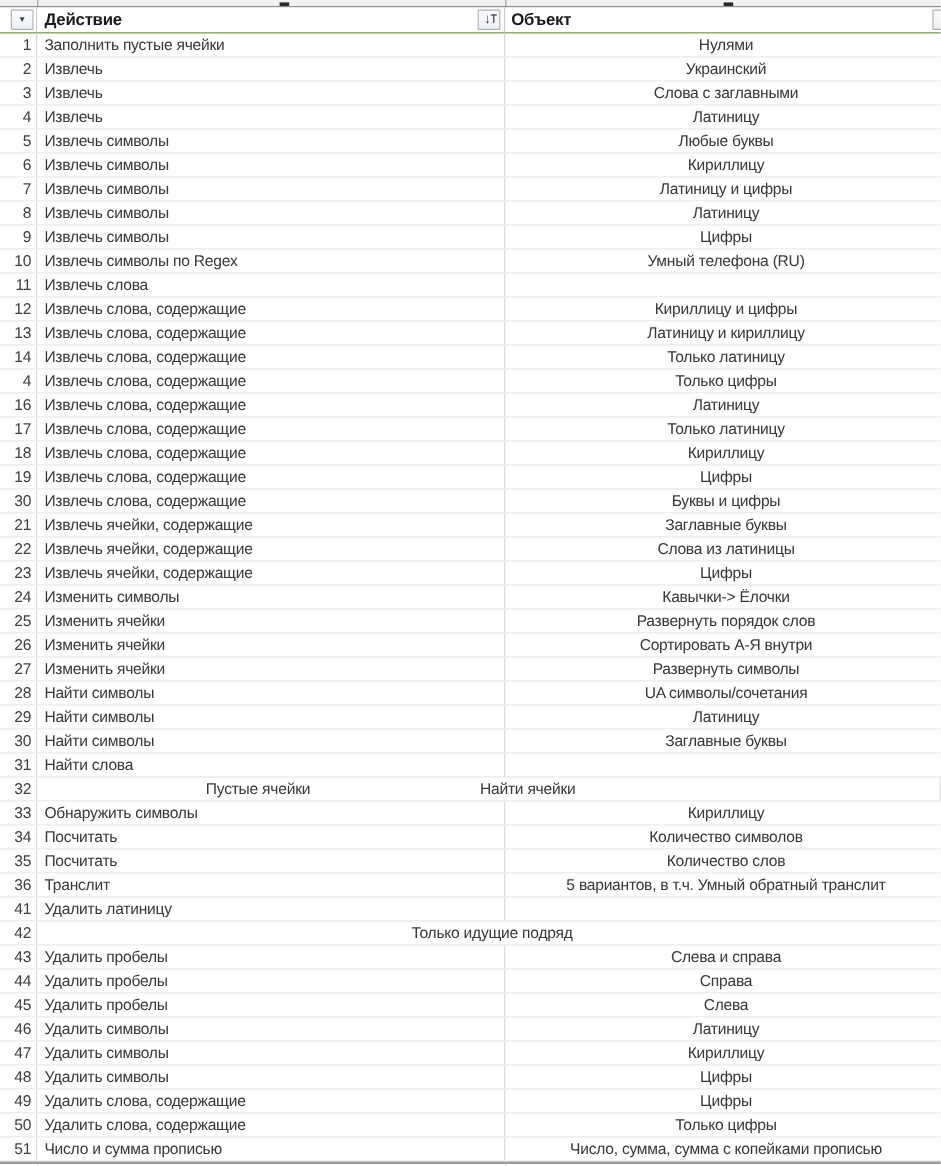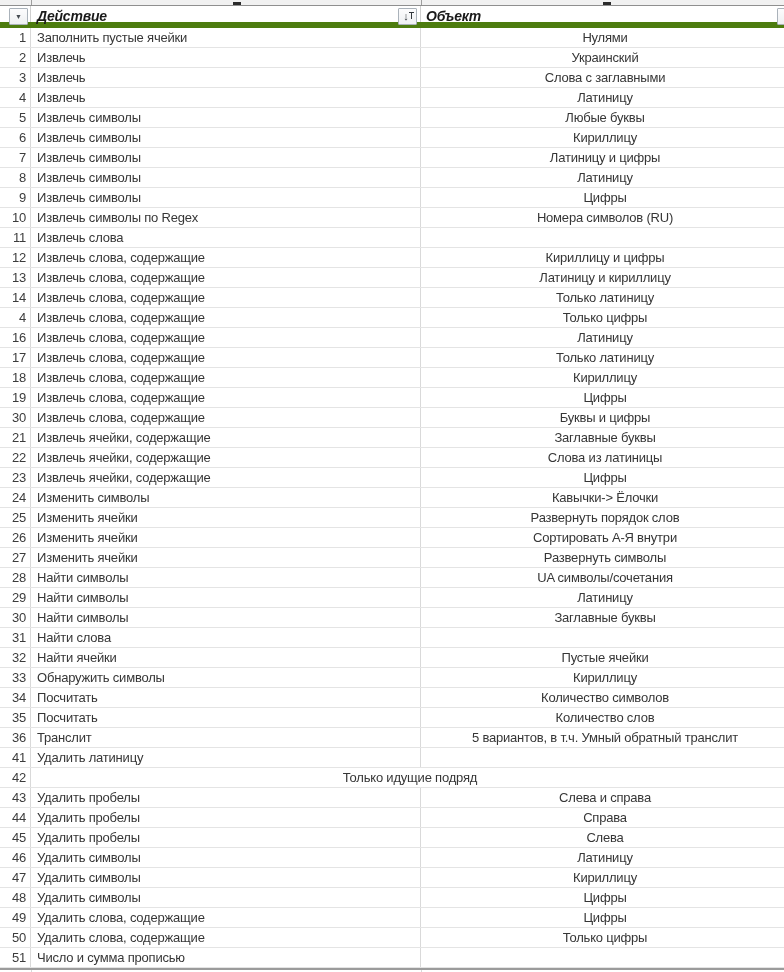--- a/index.html
+++ b/index.html
@@ -23,23 +23,22 @@
   }
   .top-strip .frag {
     position: absolute; bottom: 0; height: 3px; width: 8px; background: #2b2b2b;
   }
 
   
   .header-row {
     position: absolute; top: 5px; left: 0; width: 784px; height: 23px;
     background: #ffffff;
     border-top: 1px solid #8f8f8f;
-    border-bottom: 6px solid #4d7c0f;
+    border-bottom: 1px solid #4d7c0f;
     display: flex;
-    font-style: italic;
   }
   .h-cell { position: relative; height: 100%; }
   .h-cell.idx { width: 31px; border-right: 1px solid #cfcfcf; }
   .h-cell.act { width: 390px; border-right: 1px solid #cfcfcf; padding-left: 6px; }
   .h-cell.obj { flex: 1; padding-left: 5px; }
   .h-label {
     font-weight: bold; font-size: 14px; color: #1a1a1a;
     line-height: 21px; white-space: nowrap; letter-spacing: -0.2px;
   }
 
@@ -168,21 +167,21 @@
         <div class="cell obj">Латиницу</div>
       </div>
       <div class="row">
         <div class="cell idx">9</div>
         <div class="cell act">Извлечь символы</div>
         <div class="cell obj">Цифры</div>
       </div>
       <div class="row">
         <div class="cell idx">10</div>
         <div class="cell act">Извлечь символы по Regex</div>
-        <div class="cell obj">Номера символов (RU)</div>
+        <div class="cell obj">Умный телефона (RU)</div>
       </div>
       <div class="row">
         <div class="cell idx">11</div>
         <div class="cell act">Извлечь слова</div>
       </div>
       <div class="row">
         <div class="cell idx">12</div>
         <div class="cell act">Извлечь слова, содержащие</div>
         <div class="cell obj">Кириллицу и цифры</div>
       </div>
@@ -275,22 +274,22 @@
         <div class="cell idx">30</div>
         <div class="cell act">Найти символы</div>
         <div class="cell obj">Заглавные буквы</div>
       </div>
       <div class="row">
         <div class="cell idx">31</div>
         <div class="cell act">Найти слова</div>
       </div>
       <div class="row">
         <div class="cell idx">32</div>
+        <div class="cell obj">Пустые ячейки</div>
         <div class="cell act">Найти ячейки</div>
-        <div class="cell obj">Пустые ячейки</div>
       </div>
       <div class="row">
         <div class="cell idx">33</div>
         <div class="cell act">Обнаружить символы</div>
         <div class="cell obj">Кириллицу</div>
       </div>
       <div class="row">
         <div class="cell idx">34</div>
         <div class="cell act">Посчитать</div>
         <div class="cell obj">Количество символов</div>
@@ -350,20 +349,21 @@
         <div class="cell obj">Цифры</div>
       </div>
       <div class="row">
         <div class="cell idx">50</div>
         <div class="cell act">Удалить слова, содержащие</div>
         <div class="cell obj">Только цифры</div>
       </div>
       <div class="row">
         <div class="cell idx">51</div>
         <div class="cell act">Число и сумма прописью</div>
+        <div class="cell obj">Число, сумма, сумма с копейками прописью</div>
       </div>
     </div>
 
   <div class="end-border" style="top: 968px;"></div>
   <div class="bottom-strip" style="top: 970px; height: 2px;">
     <div class="vline" style="left:31px"></div>
     <div class="vline" style="left:421px"></div>
   </div>
 
 </div>

